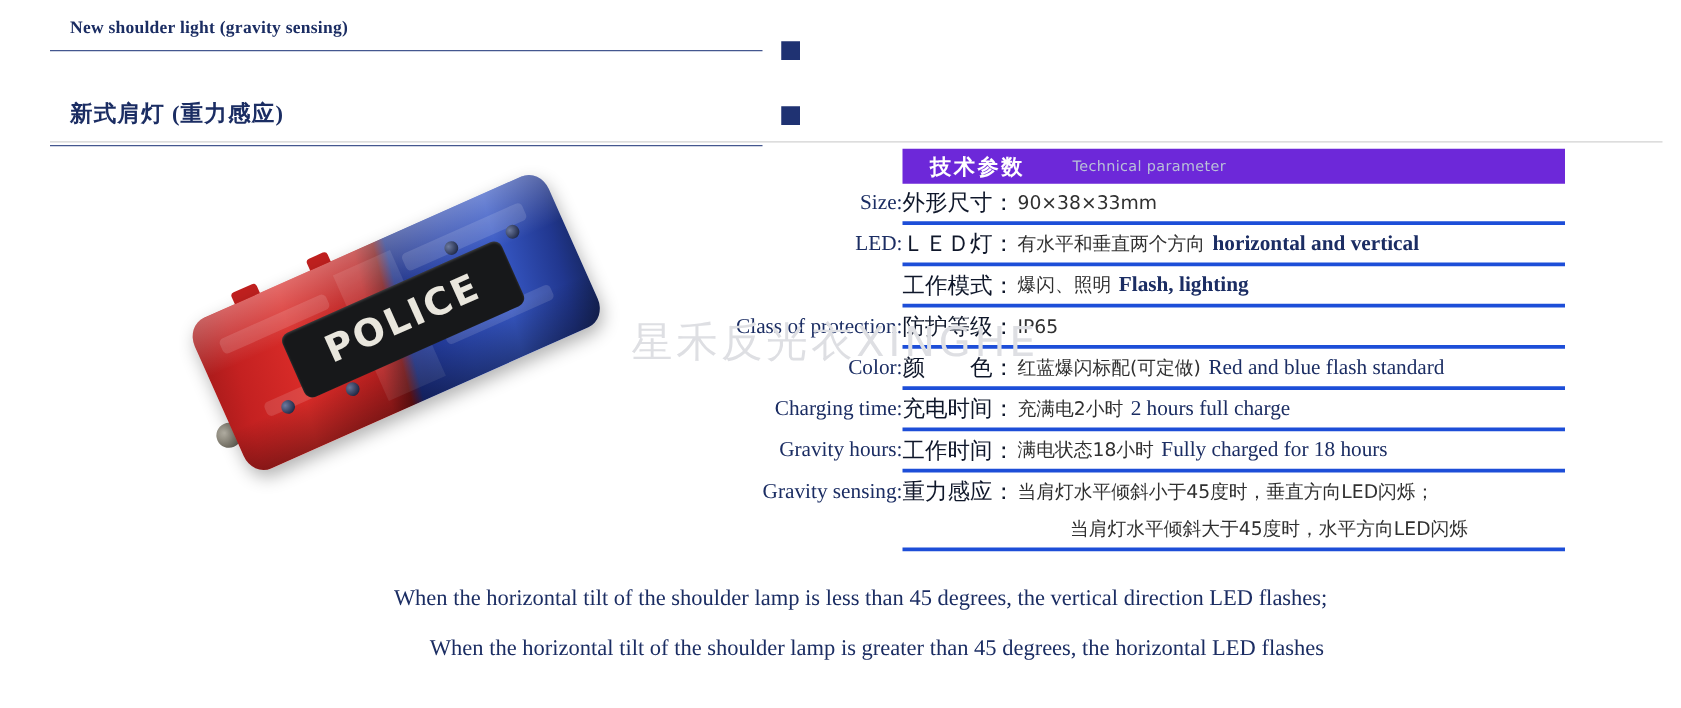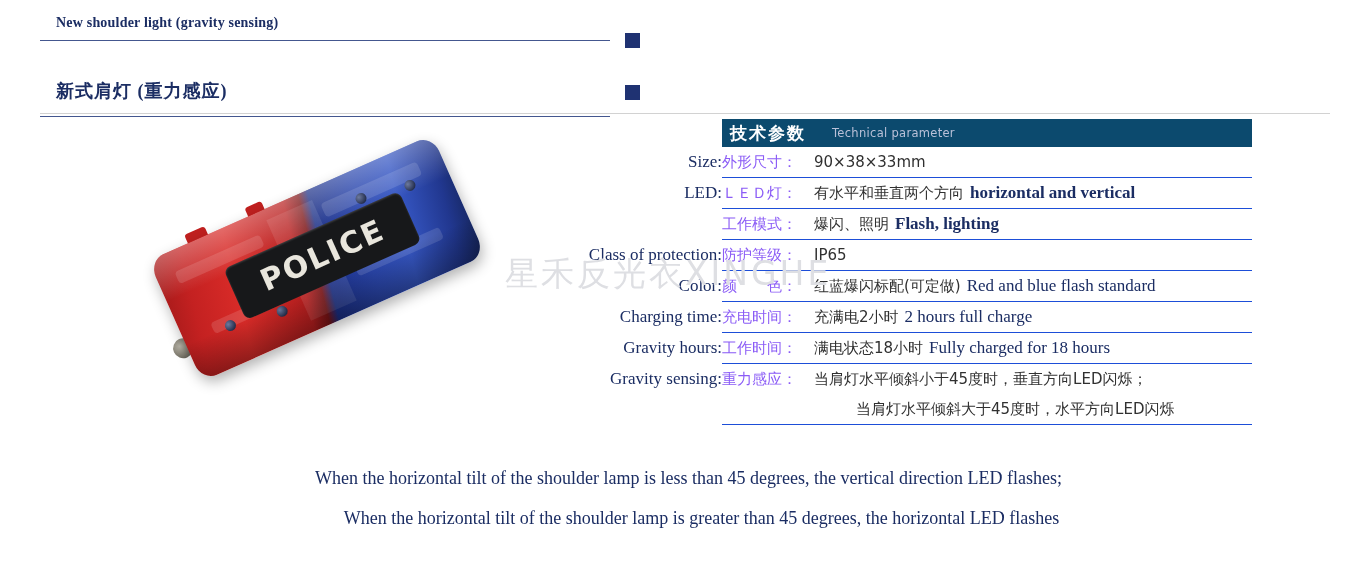--- a/index.html
+++ b/index.html
@@ -180,26 +180,27 @@
   }
 
   
   .spec {
     position: absolute;
     left: 722px;
     top: 119px;
     width: 530px;
   }
   .spec-header {
-    background: #0c4a6e;
+    background: #6d28d9;
     height: 28px;
     display: flex;
     align-items: center;
-    padding-left: 8px;
+    padding-left: 22px;
     box-sizing: border-box;
+    gap: 12px;
   }
   .spec-header-cn {
     font-family: "DejaVu Sans", "Liberation Sans", sans-serif;
     font-size: 17px;
     font-weight: bold;
     color: #ffffff;
     letter-spacing: 2px;
   }
   .spec-header-en {
     font-family: "DejaVu Sans", "Liberation Sans", sans-serif;
@@ -211,21 +212,21 @@
 
   .rows {
     position: absolute;
     left: 0;
     top: 28px;
     width: 530px;
   }
   .row {
     position: relative;
     height: 30px;
-    border-bottom: 1px solid #1d4ed8;
+    border-bottom: 3px solid #1d4ed8;
   }
   .row.row-tall { height: 60px; }
   .row-inner {
     position: absolute;
     left: 0;
     top: 0;
     height: 30px;
     display: flex;
     align-items: center;
     white-space: nowrap;
@@ -236,22 +237,22 @@
     margin-right: 0px;
     width: 300px;
     text-align: right;
     font-family: "Liberation Serif", "DejaVu Serif", serif;
     font-size: 17px;
     color: #1b2d63;
     white-space: nowrap;
   }
   .lbl-cn {
     font-family: "DejaVu Sans", "Liberation Sans", sans-serif;
-    font-size: 15px;
-    color: #8b5cf6;
+    font-size: 18px;
+    color: #0f172a;
     width: 92px;
     display: inline-block;
     white-space: pre;
   }
   .val {
     font-family: "DejaVu Sans", "Liberation Sans", sans-serif;
     font-size: 15px;
     color: #303030;
     white-space: nowrap;
   }

